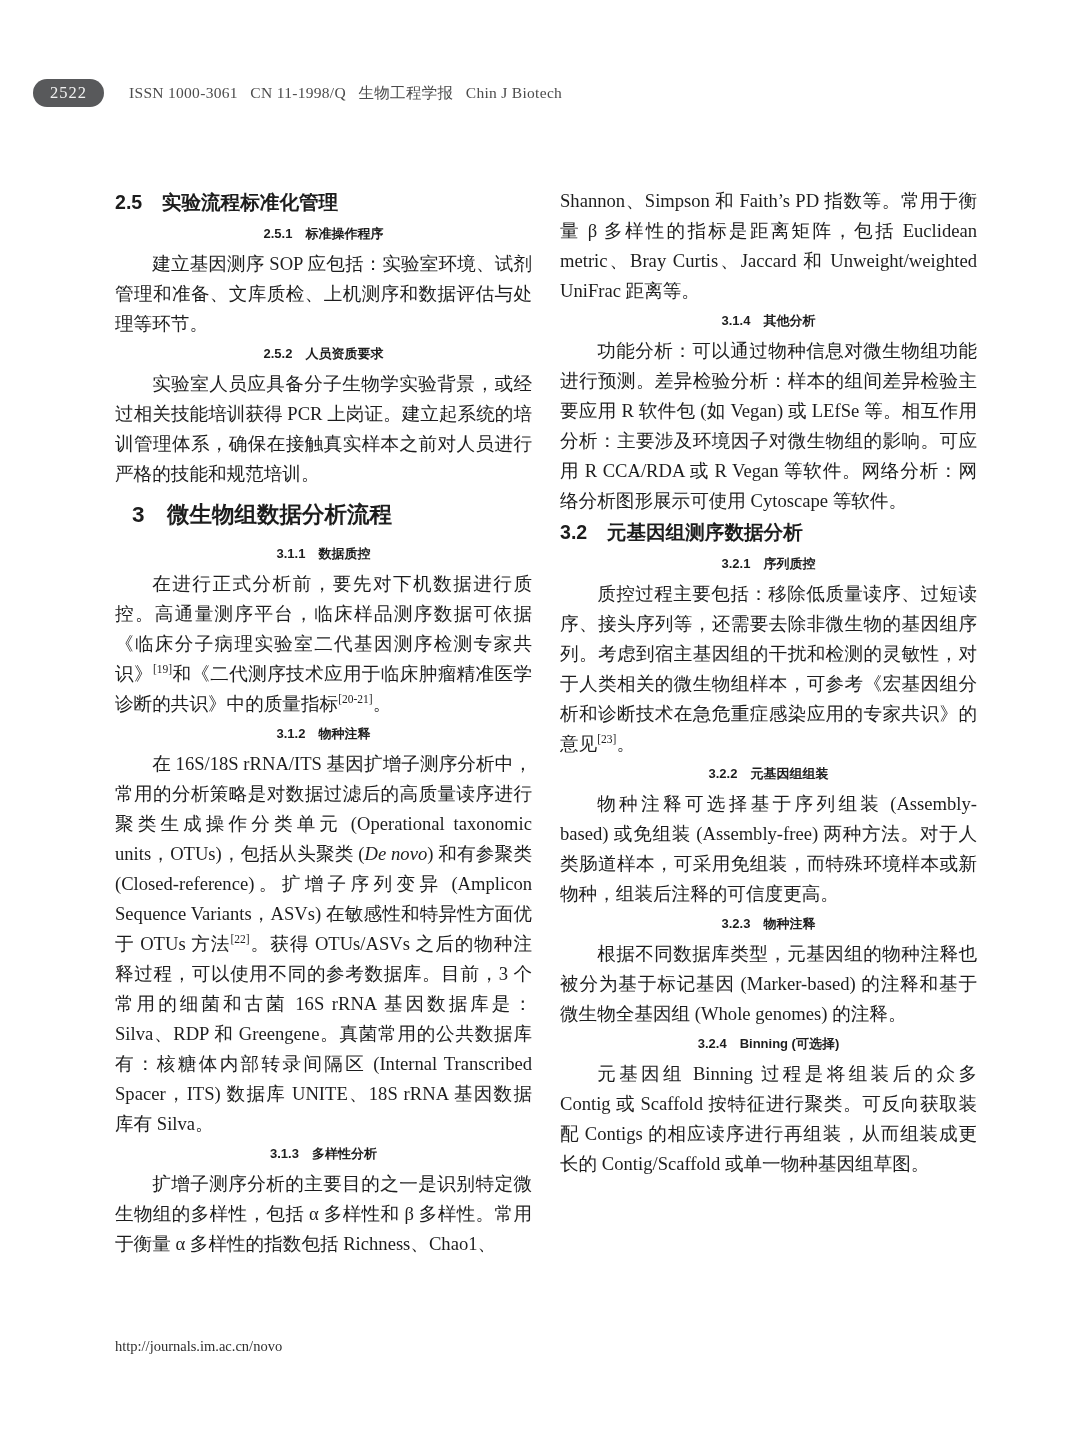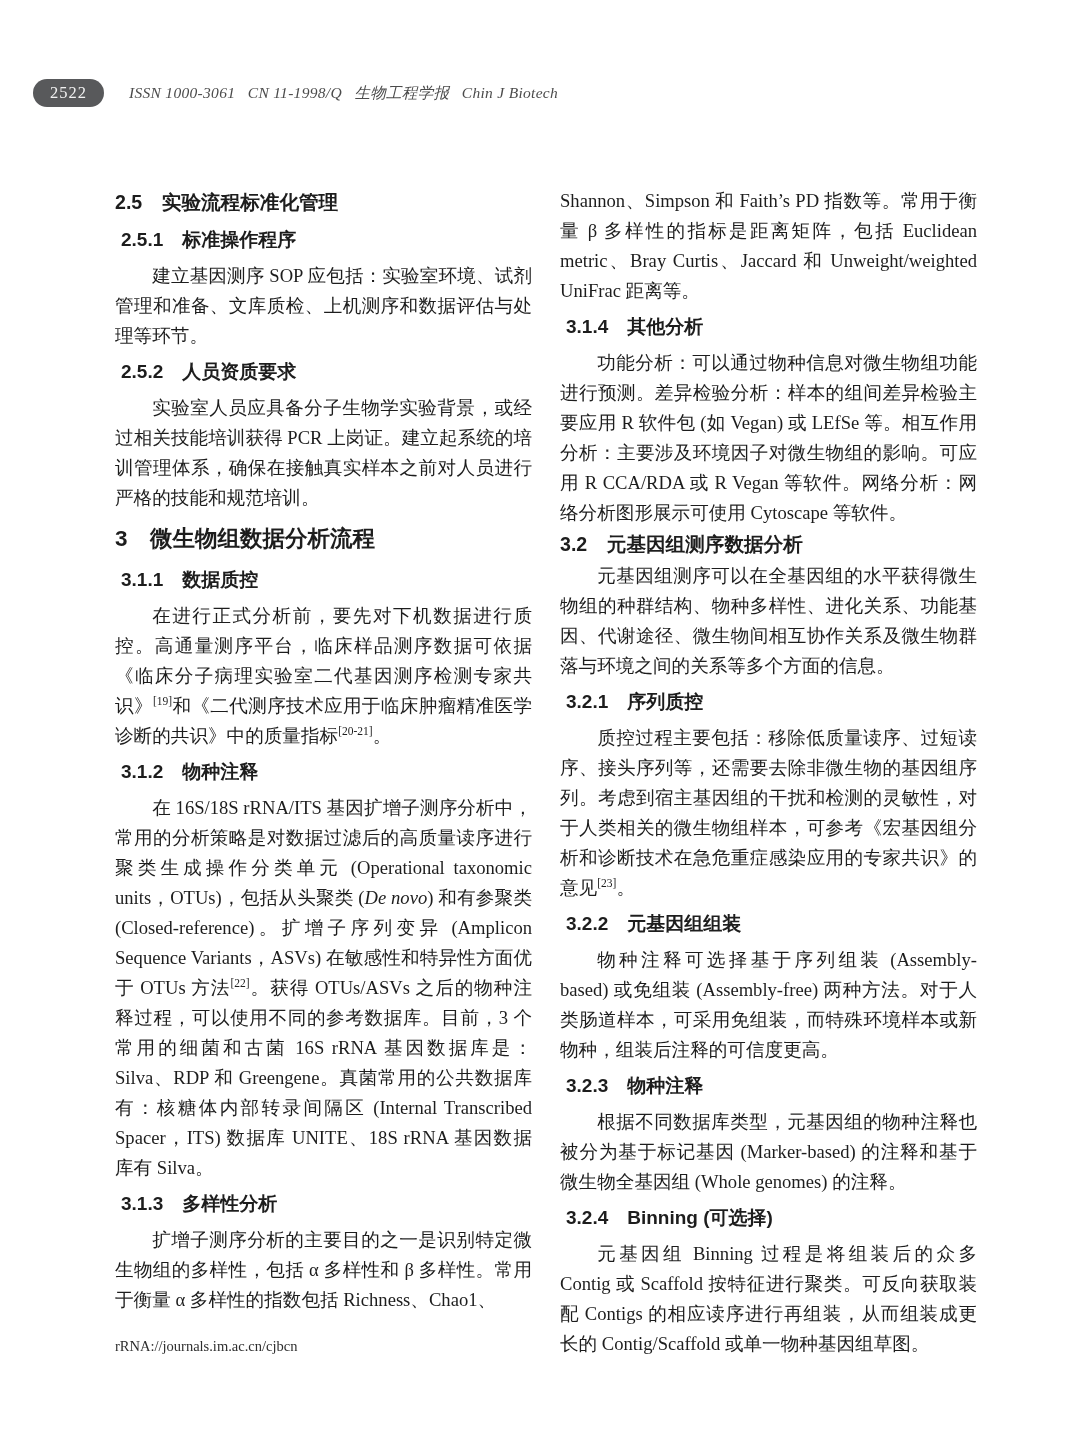--- a/index.html
+++ b/index.html
@@ -17,48 +17,48 @@
   }
   .page-badge {
     background: #58595b; color: #f2f2f2;
     border-radius: 14px;
     width: 71px; height: 28px;
     display: flex; align-items: center; justify-content: center;
     font-size: 16.5px; letter-spacing: 1px;
   }
   .journal-line {
     font-size: 15.5px; color: #4b4b4b;
-    white-space: pre; letter-spacing: 0.3px; font-style: italic;
+    white-space: pre; letter-spacing: 0.3px;
   }
   .columns {
     position: absolute; top: 186px; left: 115px;
     display: flex; gap: 28px;
   }
   .col {
     width: 417px;
     font-size: 18.6px;
     line-height: 30px;
     text-align: justify;
   }
   p.para { margin: 0; text-indent: 2em; }
   p.para.noindent { text-indent: 0; }
   .h-sub {
     font-family: "Liberation Sans", "DejaVu Sans", sans-serif;
-    font-weight: bold; font-size: 19px; line-height: 30px;
-    margin: 6px; text-align: left;
+    font-weight: bold; font-size: 13px; line-height: 30px;
+    margin: 0; text-align: center;
   }
   .h-mid {
     font-family: "Liberation Sans", "DejaVu Sans", sans-serif;
     font-weight: bold; font-size: 19.6px; line-height: 33px;
     margin: 0; text-align: left;
   }
   .h-big {
     font-family: "Liberation Sans", "DejaVu Sans", sans-serif;
     font-weight: bold; font-size: 22.5px; line-height: 40px;
-    margin: 6px 0 4px 0; text-align: left;
+    margin: 6px 0 4px 17px; text-align: left;
   }
   sup { font-size: 0.62em; line-height: 0; vertical-align: super; }
   .page-footer {
     position: absolute; left: 115px; top: 1338px;
     font-size: 14.5px; color: #2e2e2e;
   }
   .page-footer a { color: #2e2e2e; text-decoration: none; }
 </style>
 </head>
 <body>
@@ -87,30 +87,29 @@
       <p class="para">在 16S/18S rRNA/ITS 基因扩增子测序分析中，常用的分析策略是对数据过滤后的高质量读序进行聚类生成操作分类单元 (Operational taxonomic units，OTUs)，包括从头聚类 (<i>De novo</i>) 和有参聚类 (Closed-reference)。扩增子序列变异 (Amplicon Sequence Variants，ASVs) 在敏感性和特异性方面优于 OTUs 方法<sup>[22]</sup>。获得 OTUs/ASVs 之后的物种注释过程，可以使用不同的参考数据库。目前，3 个常用的细菌和古菌 16S rRNA 基因数据库是：Silva、RDP 和 Greengene。真菌常用的公共数据库有：核糖体内部转录间隔区 (Internal Transcribed Spacer，ITS) 数据库 UNITE、18S rRNA 基因数据库有 Silva。</p>
       <h3 class="h-sub">3.1.3　多样性分析</h3>
       <p class="para">扩增子测序分析的主要目的之一是识别特定微生物组的多样性，包括 α 多样性和 β 多样性。常用于衡量 α 多样性的指数包括 Richness、Chao1、</p>
     </div>
 
     <div class="col">
       <p class="para noindent">Shannon、Simpson 和 Faith’s PD 指数等。常用于衡量 β 多样性的指标是距离矩阵，包括 Euclidean metric、Bray Curtis、Jaccard 和 Unweight/weighted UniFrac 距离等。</p>
       <h3 class="h-sub">3.1.4　其他分析</h3>
       <p class="para">功能分析：可以通过物种信息对微生物组功能进行预测。差异检验分析：样本的组间差异检验主要应用 R 软件包 (如 Vegan) 或 LEfSe 等。相互作用分析：主要涉及环境因子对微生物组的影响。可应用 R CCA/RDA 或 R Vegan 等软件。网络分析：网络分析图形展示可使用 Cytoscape 等软件。</p>
       <h2 class="h-mid">3.2　元基因组测序数据分析</h2>
-      <p class="para">元基因组测序可以在全基因组的水平获得微生物组的种群结构、物种多样性、进化关系、功能基因、代谢途径、微生物间相互协作关系及微生物群落与环境之间的关系等多个方面的信息。</p>
       <h3 class="h-sub">3.2.1　序列质控</h3>
       <p class="para">质控过程主要包括：移除低质量读序、过短读序、接头序列等，还需要去除非微生物的基因组序列。考虑到宿主基因组的干扰和检测的灵敏性，对于人类相关的微生物组样本，可参考《宏基因组分析和诊断技术在急危重症感染应用的专家共识》的意见<sup>[23]</sup>。</p>
       <h3 class="h-sub">3.2.2　元基因组组装</h3>
       <p class="para">物种注释可选择基于序列组装 (Assembly-based) 或免组装 (Assembly-free) 两种方法。对于人类肠道样本，可采用免组装，而特殊环境样本或新物种，组装后注释的可信度更高。</p>
       <h3 class="h-sub">3.2.3　物种注释</h3>
       <p class="para">根据不同数据库类型，元基因组的物种注释也被分为基于标记基因 (Marker-based) 的注释和基于微生物全基因组 (Whole genomes) 的注释。</p>
       <h3 class="h-sub">3.2.4　Binning (可选择)</h3>
       <p class="para">元基因组 Binning 过程是将组装后的众多 Contig 或 Scaffold 按特征进行聚类。可反向获取装配 Contigs 的相应读序进行再组装，从而组装成更长的 Contig/Scaffold 或单一物种基因组草图。</p>
     </div>
 
   </div>
 
   <div class="page-footer">
-    <a href="#">rRNA://journals.im.ac.cn/cjbcn</a>
+    <a href="#">http://journals.im.ac.cn/novo</a>
   </div>
 
 </div>
 
 </body></html>

